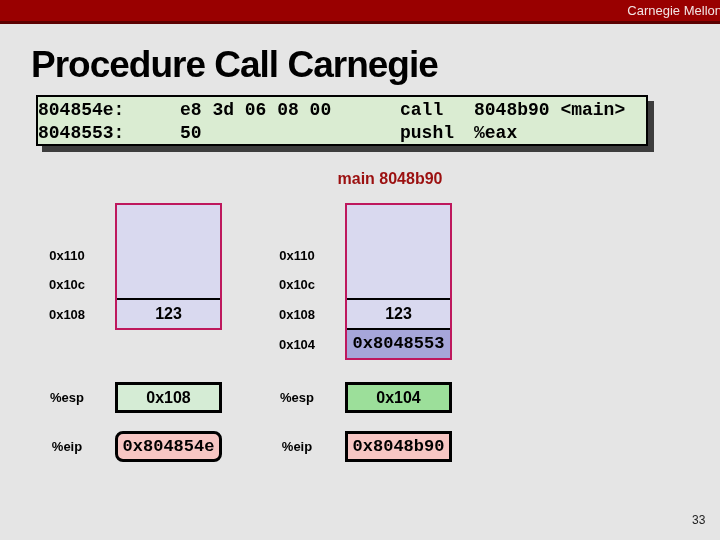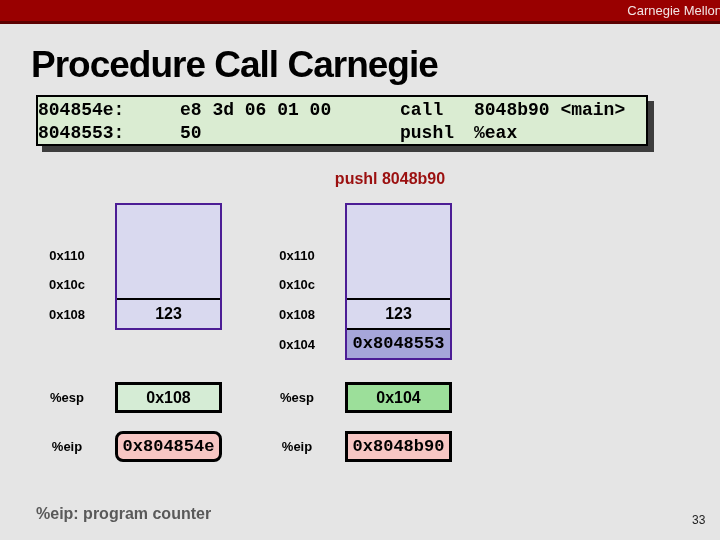--- a/index.html
+++ b/index.html
@@ -47,21 +47,21 @@
     white-space:nowrap;
   }
   
   .addr-label, .reg-label {
     position:absolute; width:70px; height:30px; line-height:30px;
     text-align:center; font-size:13px; font-weight:bold; color:#000;
     white-space:nowrap;
   }
   .stackbox {
     position:absolute; width:107px; box-sizing:border-box;
-    border:2px solid #4c1d95; background:#d9d9ef;
+    border:2px solid #be185d; background:#d9d9ef;
     display:flex; flex-direction:column;
   }
   .stack-spacer { height:93px; }
   .stack-cell {
     height:28px; line-height:28px; border-top:2px solid #000;
     text-align:center; font-size:16px; font-weight:bold; color:#000;
   }
   .cell-hl {
     background:#a6a6d9;
     font-family:"Liberation Mono","DejaVu Sans Mono",monospace; font-size:17px;
@@ -95,33 +95,33 @@
 
   <header class="topbar">
     <span class="brand">Carnegie Mellon</span>
   </header>
 
   <h1 class="title">Procedure Call Carnegie</h1>
 
   <div class="codebox">
     <div class="code-row" style="top:2px;">
       <span class="c-addr">804854e:</span>
-      <span class="c-bytes">e8 3d 06 01 00</span>
+      <span class="c-bytes">e8 3d 06 08 00</span>
       <span class="c-instr">call</span>
       <span class="c-op">8048b90 &lt;main&gt;</span>
     </div>
     <div class="code-row" style="top:25px;">
       <span class="c-addr">8048553:</span>
       <span class="c-bytes">50</span>
       <span class="c-instr">pushl</span>
       <span class="c-op">%eax</span>
     </div>
   </div>
 
-  <div class="step-label">pushl 8048b90</div>
+  <div class="step-label">main 8048b90</div>
 
   <div class="addr-label" style="left:32px; top:241px;">0x110</div>
   <div class="addr-label" style="left:32px; top:270px;">0x10c</div>
   <div class="addr-label" style="left:32px; top:300px;">0x108</div>
 
   <div class="stackbox" style="left:115px; top:203px; height:127px;">
     <div class="stack-spacer"></div>
     <div class="stack-cell">123</div>
   </div>
 
@@ -139,16 +139,15 @@
   <div class="reg-label" style="left:32px; top:383px;">%esp</div>
   <div class="regbox esp-before" style="left:115px; top:382px;">0x108</div>
   <div class="reg-label" style="left:32px; top:432px;">%eip</div>
   <div class="regbox eip-box mono" style="left:115px; top:431px;border-radius:8px;">0x804854e</div>
 
   <div class="reg-label" style="left:262px; top:383px;">%esp</div>
   <div class="regbox esp-after" style="left:345px; top:382px;">0x104</div>
   <div class="reg-label" style="left:262px; top:432px;">%eip</div>
   <div class="regbox eip-box mono" style="left:345px; top:431px;">0x8048b90</div>
 
-  <div class="footnote">%eip: program counter</div>
   <div class="pagenum">33</div>
 
 </div>
 
 </body></html>

